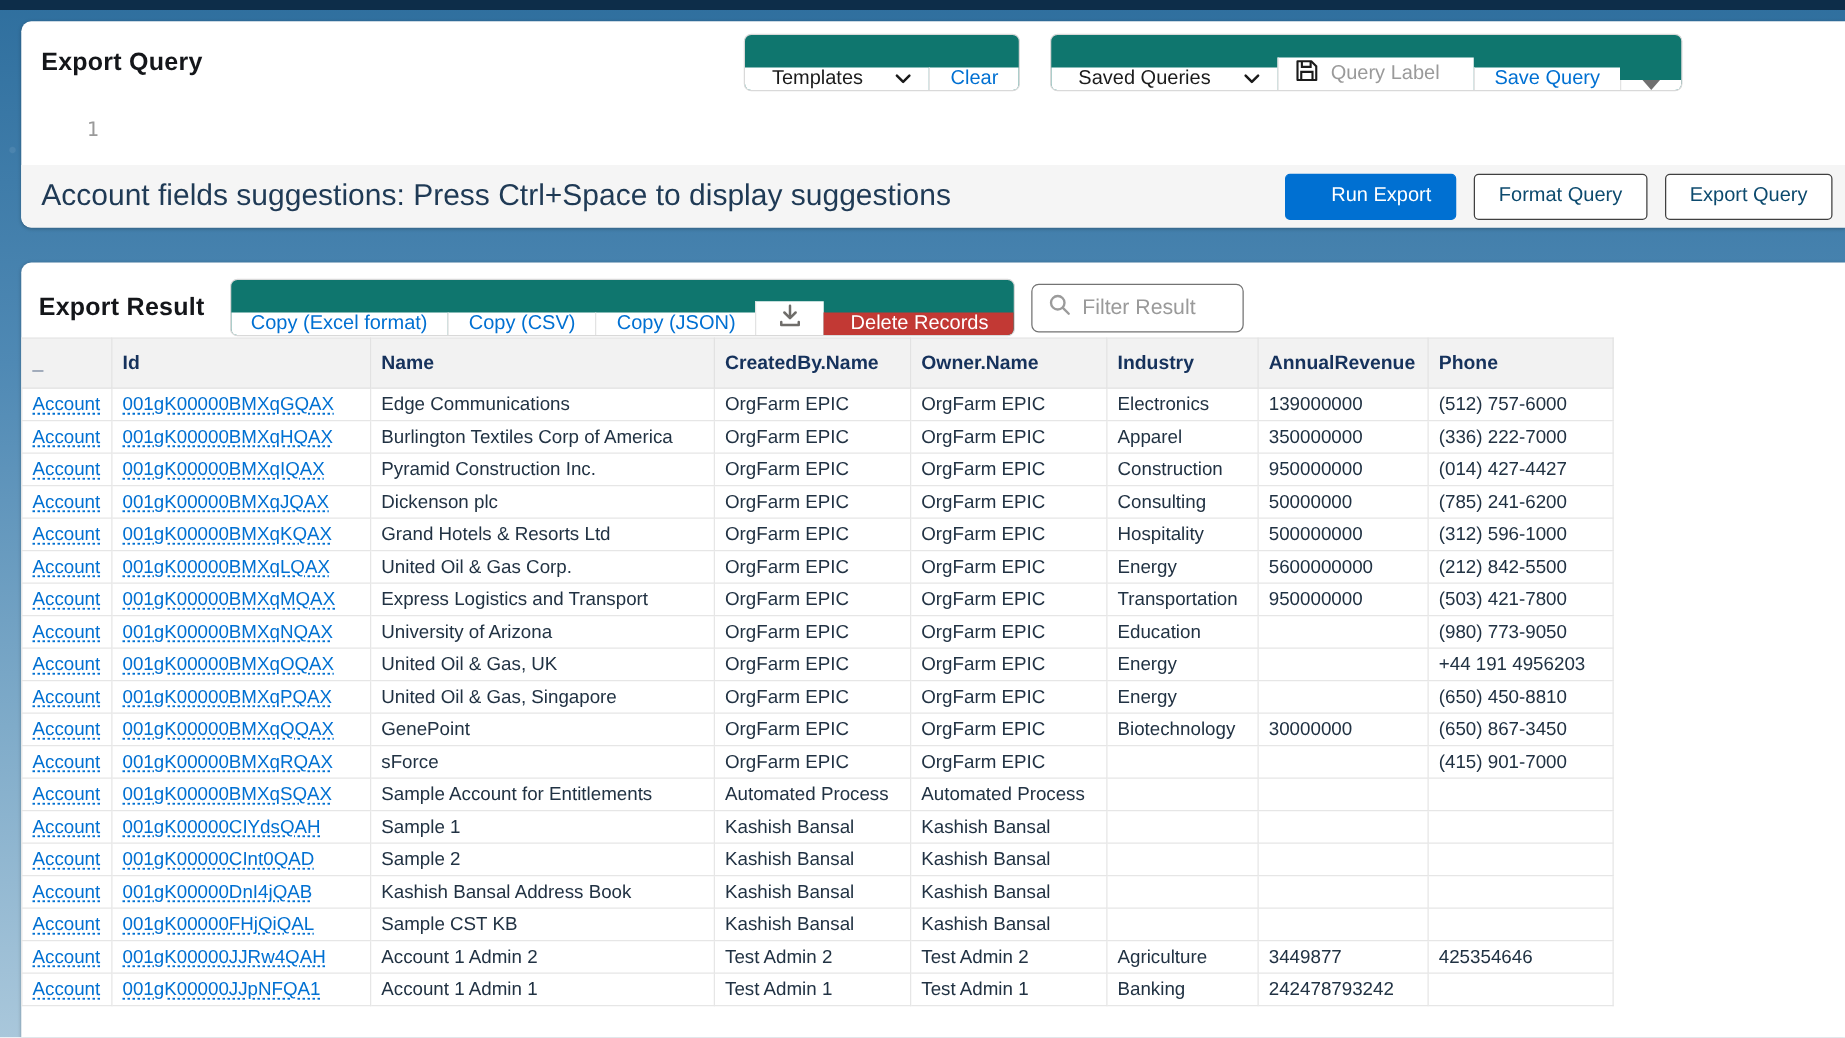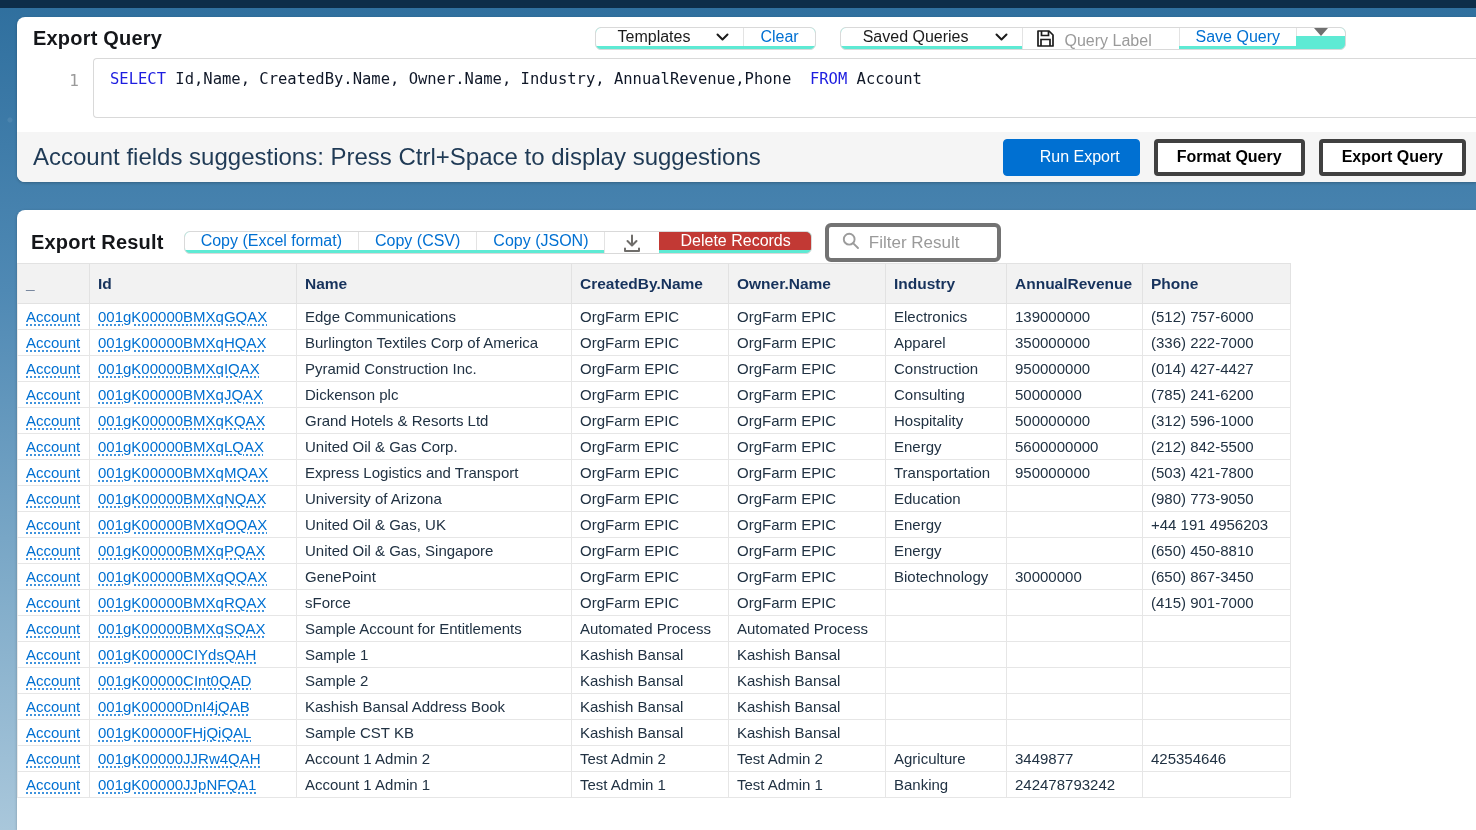--- a/index.html
+++ b/index.html
@@ -15,21 +15,21 @@
   .topstrip{ position:absolute; top:0; left:0; width:100%; height:8px; background:#0d2d49; }
 
   .card{ position:absolute; background:#fff; box-shadow:0 1px 3px rgba(0,0,0,.25); }
   .card-query{ left:17px; top:17px; width:1459px; height:165px; border-radius:8px 0 0 8px; }
   .card-result{ left:17px; top:210px; width:1459px; height:620px; border-radius:8px 0 0 0; }
 
   
   .q-toolbar{ display:flex; align-items:center; padding:10px 130px 4px 16px; }
   h1.title, h2.title{ font-size:20px; font-weight:700; color:#14161a; letter-spacing:.2px; }
 
-  .group{ display:flex; align-items:flex-start; border:1px solid #d9d9d9; border-radius:6px; background:#5eead4; height:23px; overflow:hidden; }
+  .group{ display:flex; align-items:flex-end; border:1px solid #d9d9d9; border-radius:6px; background:#0f766e; height:46px; overflow:hidden; }
   .seg{ display:flex; align-items:center; background:#fff; border:none; border-left:1px solid #e3e3e3; font-size:16px; color:#1b1b1b; padding:0 16px; white-space:nowrap; }
   .seg:first-child{ border-left:none; }
   .seg.select{ gap:26px; cursor:pointer; padding:0 14px 0 22px; }
   .seg.linkbtn{ color:#0070d2; cursor:pointer; font-family:inherit; background:#fff; }
   .chev{ display:flex; align-items:center; }
   .g-templates{ margin-left:auto; }
   .g-saved{ margin-left:24px; }
   .labelseg{ gap:9px; padding:0 12px; }
   .labelseg input{ border:none; outline:none; font-size:16px; width:102px; color:#1b1b1b; font-family:inherit; }
   .labelseg input::placeholder{ color:#9a9a9a; }
@@ -39,28 +39,28 @@
   .editor-row{ display:flex; align-items:flex-start; padding:4px 0 0 0; }
   .gutter{ width:76px; text-align:right; padding-right:14px; font-family:"DejaVu Sans Mono", monospace; font-size:16px; color:#9a9a9a; padding-top:13px; }
   .codebox{ flex:1; border:1px solid #d9d9d9; border-right:none; border-radius:4px 0 0 4px; min-height:60px; background:#fff; padding:11px 16px; font-family:"DejaVu Sans Mono", monospace; font-size:15.5px; white-space:pre; color:#101828; }
   .kw{ color:#1d1de0; }
 
   .suggestbar{ position:absolute; left:0; right:0; bottom:0; height:50px; background:#f5f5f5; border-radius:0 0 0 8px; display:flex; align-items:center; padding:0 10px 0 16px; }
   .hint{ font-size:24px; color:#1f3a55; }
   .actions{ margin-left:auto; display:flex; gap:14px; }
   .btn{ height:37px; padding:0 19px; border-radius:4px; font-size:16px; font-family:inherit; cursor:pointer; }
   .btn.primary{ background:#0070d2; border:1px solid #0070d2; color:#fff;padding-left:36px; }
-  .btn.outline{ background:#fff; border:4px solid #404040; color:#000000;font-weight:bold; }
+  .btn.outline{ background:#fff; border:1px solid #404040; color:#0c4a6e; }
 
   
   .r-toolbar{ display:flex; align-items:center; padding:13px 16px 0 14px; }
   .g-copy{ margin-left:20px; }
   .seg.iconbtn{ padding:0 16px; cursor:pointer; }
   .seg.dangerbtn{ background:#c23934; color:#fff; border-left:1px solid #c23934; cursor:pointer; padding:0 20px; font-family:inherit; }
-  .filterbox{ margin-left:13px; display:flex; align-items:center; gap:8px; border:4px solid #737373; border-radius:6px; height:39px; padding:0 10px 0 12px; background:#fff; }
+  .filterbox{ margin-left:13px; display:flex; align-items:center; gap:8px; border:1px solid #737373; border-radius:6px; height:39px; padding:0 10px 0 12px; background:#fff; }
   .filterbox input{ border:none; outline:none; font-size:17px; width:118px; font-family:inherit; color:#1b1b1b; }
   .filterbox input::placeholder{ color:#9a9a9a; }
 
   table.results{ border-collapse:collapse; table-layout:fixed; width:1273px; margin-top:1px; }
   table.results th{ background:#f2f2f2; color:#16325c; font-size:15.5px; font-weight:700; text-align:left; padding:10px 8px; border:1px solid #e2e2e2; border-left:none; height:40px; }
   table.results th:first-child{ border-left:1px solid #e9e9e9; }
   table.results td{ font-size:15px; color:#213243; padding:3px 8px; border:1px solid #e6e6e6; border-left:none; height:26px; white-space:nowrap; overflow:hidden; }
   table.results td:first-child{ border-left:1px solid #e9e9e9; }
   a.cell-link{ color:#0070d2; text-decoration:underline dotted; text-underline-offset:3px; cursor:pointer; }
 </style>
@@ -107,21 +107,20 @@
         </div>
         <button class="seg linkbtn">Save Query</button>
         <button class="seg caretseg">
           <span class="tri"></span>
         </button>
       </div>
     </div>
 
     <div class="editor-row">
       <div class="gutter">1</div>
-      <div class="codebox"><span class="kw">SELECT</span><span> Id,Name, CreatedBy.Name, Owner.Name, Industry, AnnualRevenue,Phone </span><span class="kw"> FROM</span><span> Account</span></div>
     </div>
 
     <div class="suggestbar">
       <span class="hint">Account fields suggestions: Press Ctrl+Space to display suggestions</span>
       <div class="actions">
         <button class="btn primary">Run Export</button>
         <button class="btn outline">Format Query</button>
         <button class="btn outline">Export Query</button>
       </div>
     </div>

